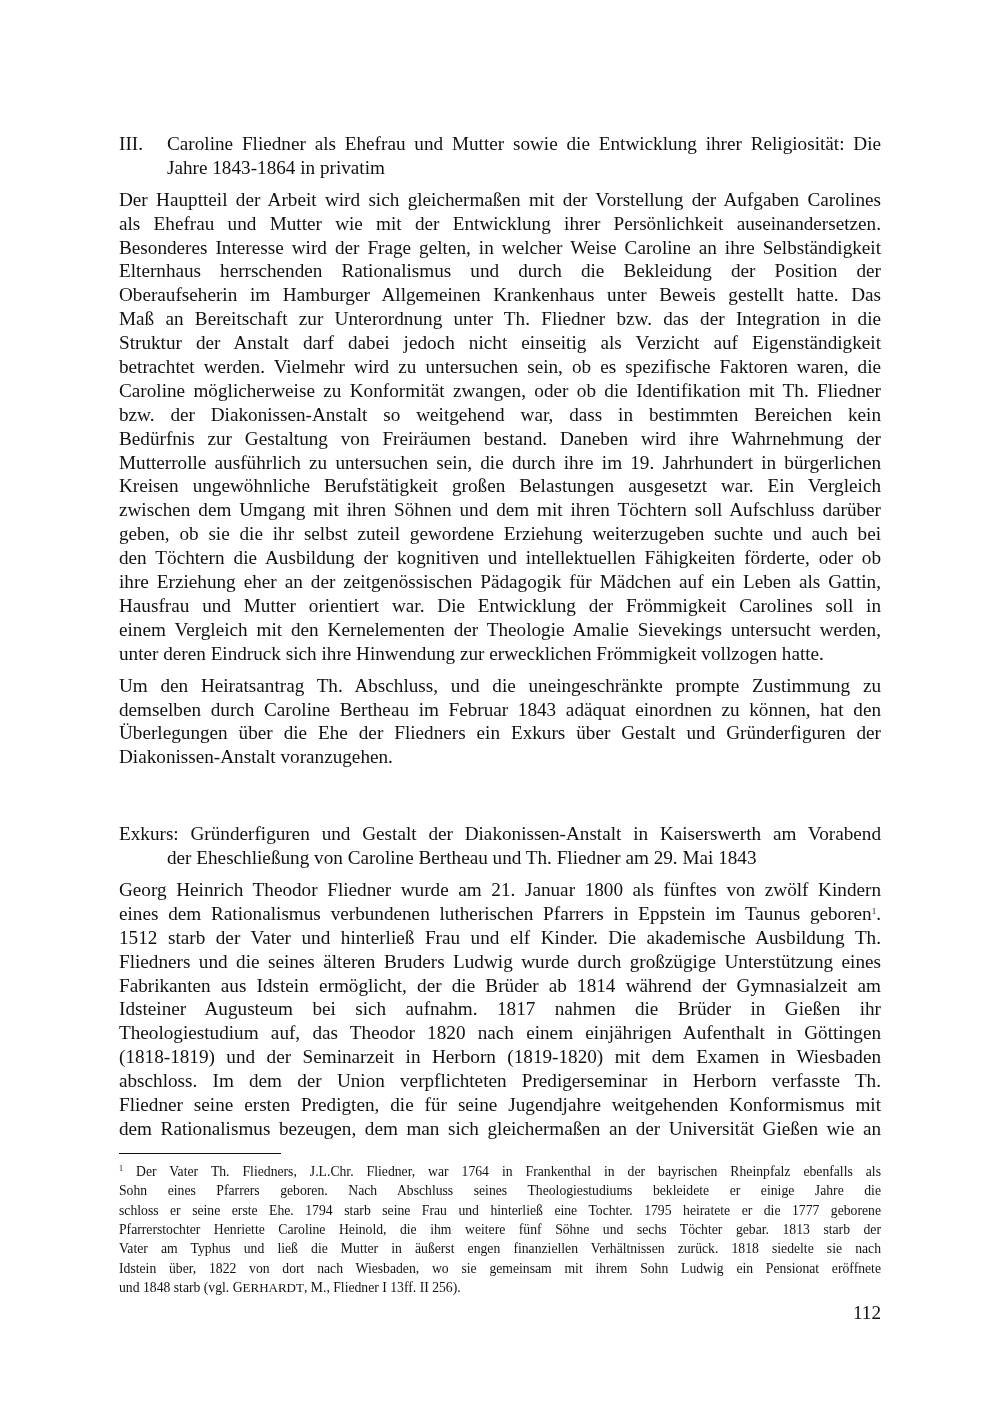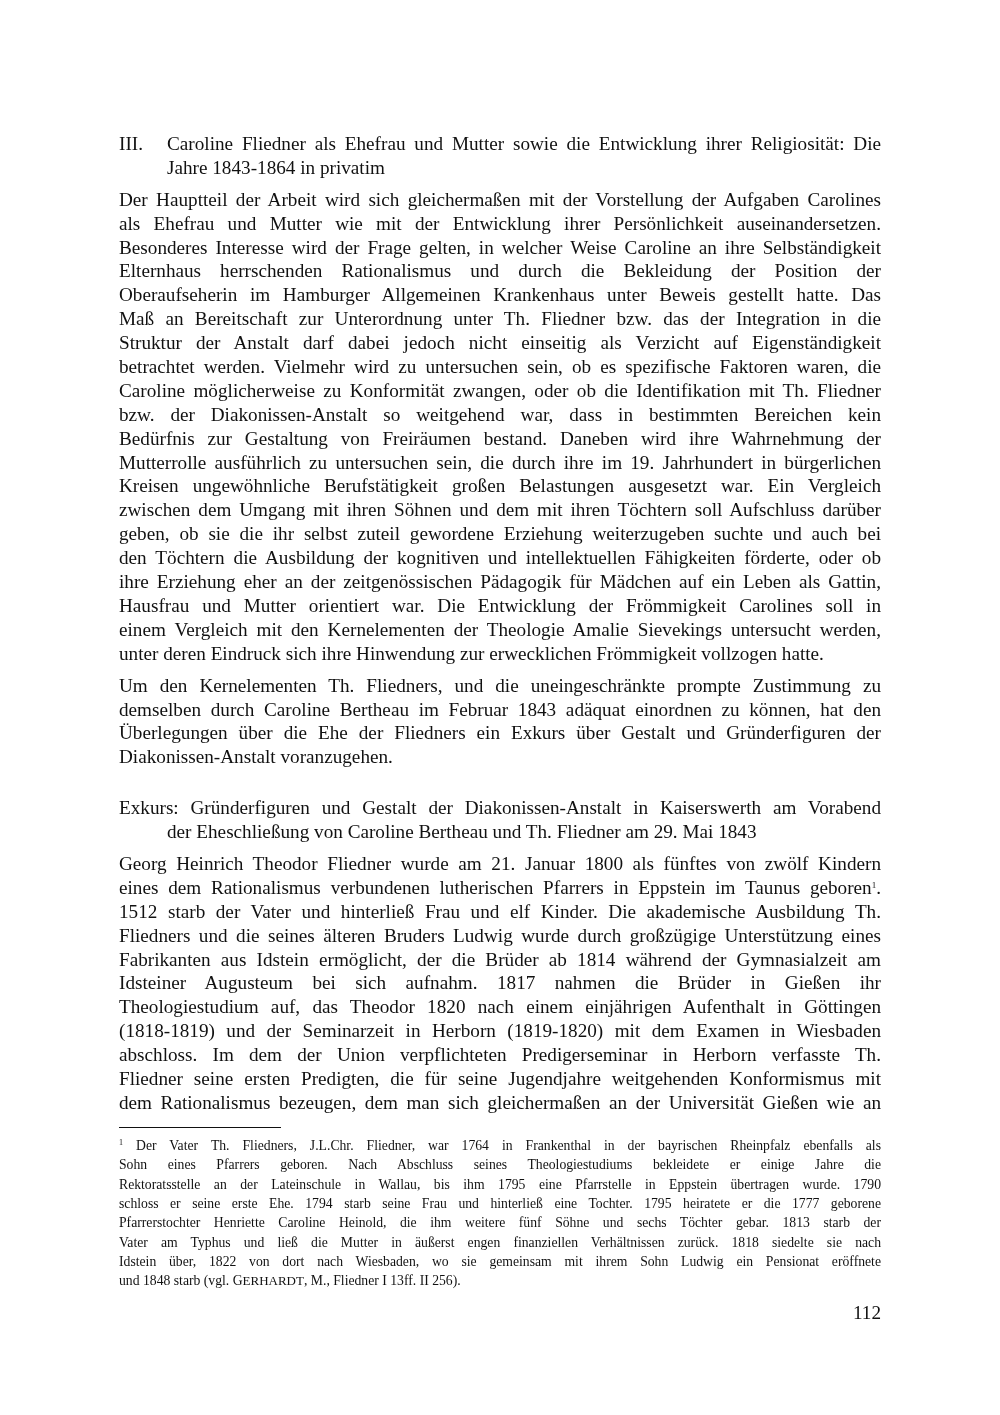--- a/index.html
+++ b/index.html
@@ -8,21 +8,21 @@
   .page { position: absolute; left: 119px; top: 132px; width: 762px; }
   .line { display: block; font-size: 19.2px; line-height: 23.9px; height: 23.9px;
           text-align: justify; text-align-last: justify; white-space: nowrap; }
   .line.last { text-align-last: left; }
   .heading-block { margin-bottom: 8px; }
   .heading-first { display: flex; font-size: 19.2px; line-height: 23.9px; }
   .heading-num { width: 48px; flex: 0 0 48px; }
   .heading-rest { flex: 1; }
   .hang { padding-left: 48px; }
   .para { margin-bottom: 8px; }
-  .exkurs { margin-top: 27px; margin-bottom: 8px; }
+  .exkurs { margin-top: 53px; margin-bottom: 8px; }
   .exkurs .cont { padding-left: 48px; text-align-last: left; }
   .footnote-rule { width: 162px; height: 1px; background: #111; margin-top: 12px; margin-bottom: 8px; }
   .fn-line { display: block; font-size: 13.7px; line-height: 19.4px; height: 19.4px;
              text-align: justify; text-align-last: justify; white-space: nowrap; }
   .fn-line.last { text-align-last: left; }
   sup { font-size: 9px; vertical-align: 6px; line-height: 0; }
   .fn-sup { font-size: 8px; vertical-align: 5px; }
   .sc-big { font-size: 13.7px; }
   .sc-small { font-size: 13px; }
   .page-number { position: absolute; right: 119px; top: 1302px; font-size: 19.2px; }
@@ -57,21 +57,21 @@
       <span class="line">zwischen dem Umgang mit ihren Söhnen und dem mit ihren Töchtern soll Aufschluss darüber</span>
       <span class="line">geben, ob sie die ihr selbst zuteil gewordene Erziehung weiterzugeben suchte und auch bei</span>
       <span class="line">den Töchtern die Ausbildung der kognitiven und intellektuellen Fähigkeiten förderte, oder ob</span>
       <span class="line">ihre Erziehung eher an der zeitgenössischen Pädagogik für Mädchen auf ein Leben als Gattin,</span>
       <span class="line">Hausfrau und Mutter orientiert war. Die Entwicklung der Frömmigkeit Carolines soll in</span>
       <span class="line">einem Vergleich mit den Kernelementen der Theologie Amalie Sievekings untersucht werden,</span>
       <span class="line last">unter deren Eindruck sich ihre Hinwendung zur erwecklichen Frömmigkeit vollzogen hatte.</span>
     </div>
 
   <div class="para" id="p2">
-      <span class="line">Um den Kernelementen Th. Fliedners, und die uneingeschränkte prompte Zustimmung zu</span>
+      <span class="line">Um den Heiratsantrag Th. Abschluss, und die uneingeschränkte prompte Zustimmung zu</span>
       <span class="line">demselben durch Caroline Bertheau im Februar 1843 adäquat einordnen zu können, hat den</span>
       <span class="line">Überlegungen über die Ehe der Fliedners ein Exkurs über Gestalt und Gründerfiguren der</span>
       <span class="line last">Diakonissen-Anstalt voranzugehen.</span>
     </div>
 
   <div class="exkurs">
     <span class="line">Exkurs: Gründerfiguren und Gestalt der Diakonissen-Anstalt in Kaiserswerth am Vorabend</span>
     <span class="line cont">der Eheschließung von Caroline Bertheau und Th. Fliedner am 29. Mai 1843</span>
   </div>
 
@@ -90,21 +90,20 @@
         <span class="line">dem Rationalismus bezeugen, dem man sich gleichermaßen an der Universität Gießen wie an</span>
       </div>
   </div>
 
   <div class="footnote-rule"></div>
 
   <div>
     <span class="fn-line"><sup class="fn-sup">1</sup><span> Der Vater Th. Fliedners, J.L.Chr. Fliedner, war 1764 in Frankenthal in der bayrischen Rheinpfalz ebenfalls als</span></span>
     <div id="fnlines">
         <span class="fn-line">Sohn eines Pfarrers geboren. Nach Abschluss seines Theologiestudiums bekleidete er einige Jahre die</span>
-        <span class="fn-line">Rektoratsstelle an der Lateinschule in Wallau, bis ihm 1795 eine Pfarrstelle in Eppstein übertragen wurde. 1790</span>
         <span class="fn-line">schloss er seine erste Ehe. 1794 starb seine Frau und hinterließ eine Tochter. 1795 heiratete er die 1777 geborene</span>
         <span class="fn-line">Pfarrerstochter Henriette Caroline Heinold, die ihm weitere fünf Söhne und sechs Töchter gebar. 1813 starb der</span>
         <span class="fn-line">Vater am Typhus und ließ die Mutter in äußerst engen finanziellen Verhältnissen zurück. 1818 siedelte sie nach</span>
         <span class="fn-line">Idstein über, 1822 von dort nach Wiesbaden, wo sie gemeinsam mit ihrem Sohn Ludwig ein Pensionat eröffnete</span>
       </div>
     <span class="fn-line last"><span>und 1848 starb (vgl. </span><span class="sc-big">G</span><span class="sc-small">ERHARDT</span><span>, M., Fliedner I 13ff. II 256).</span></span>
   </div>
 </div>
 
 <div class="page-number">112</div>

